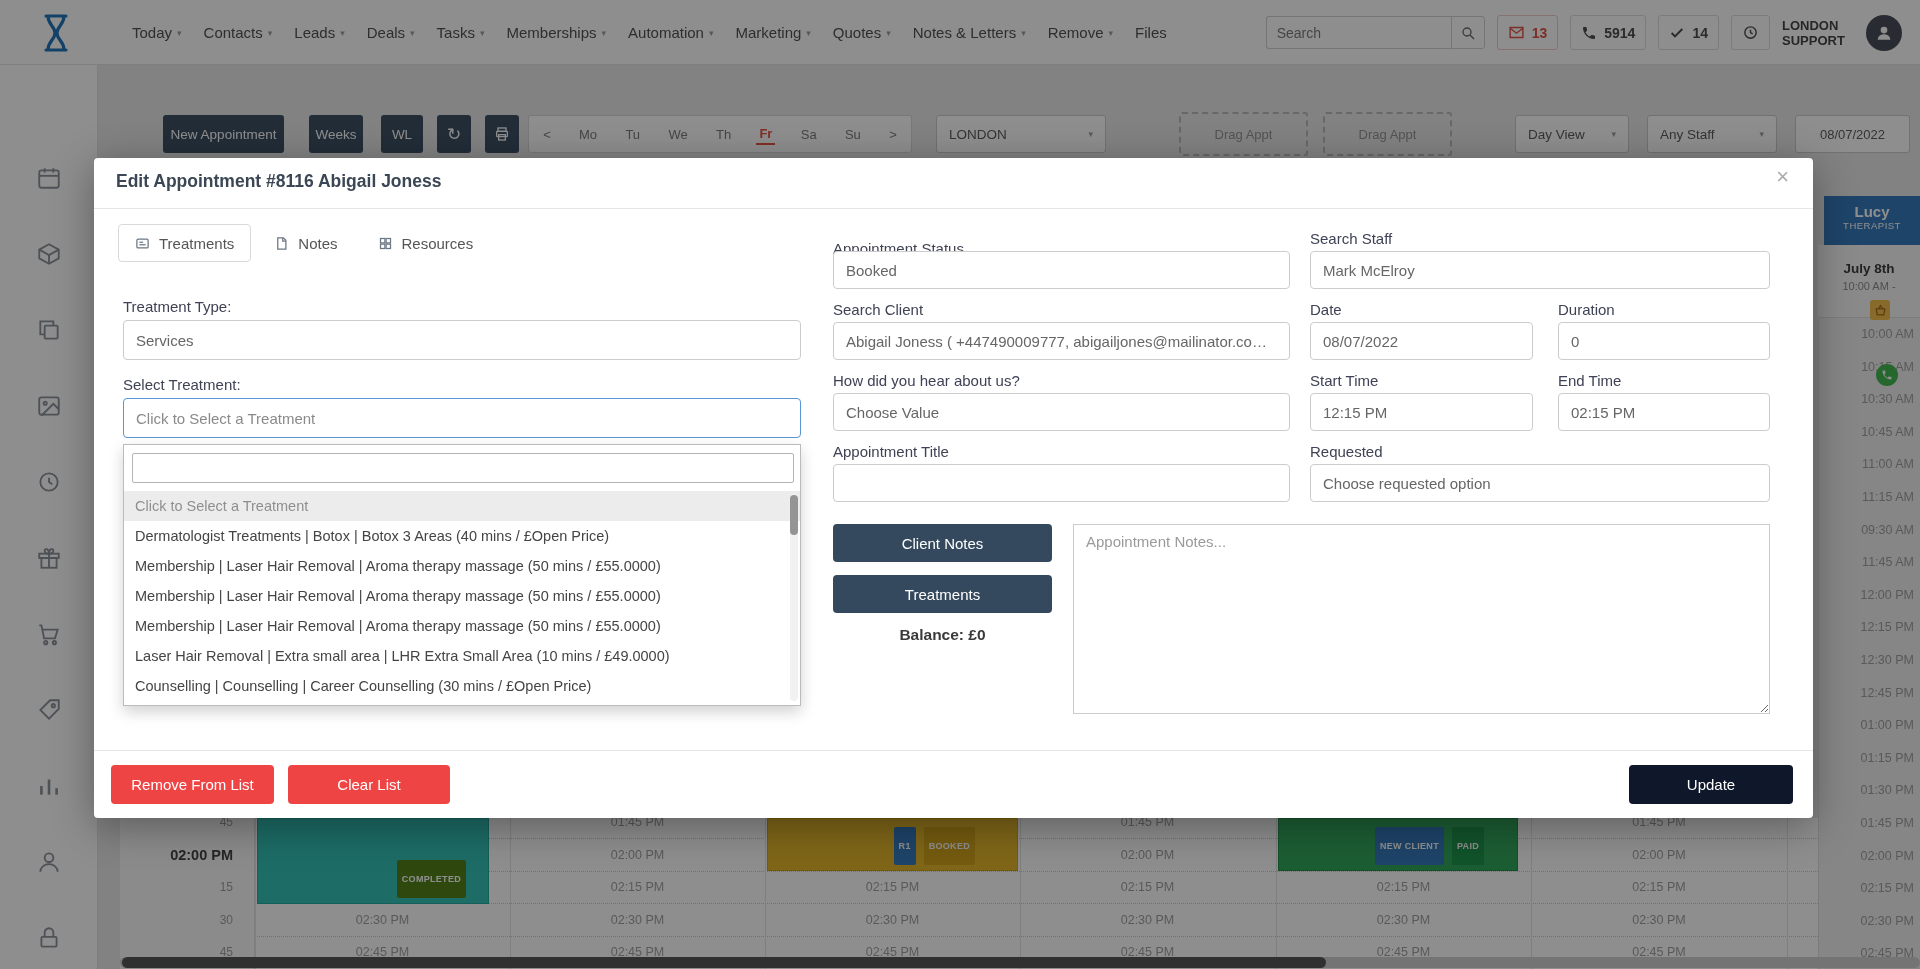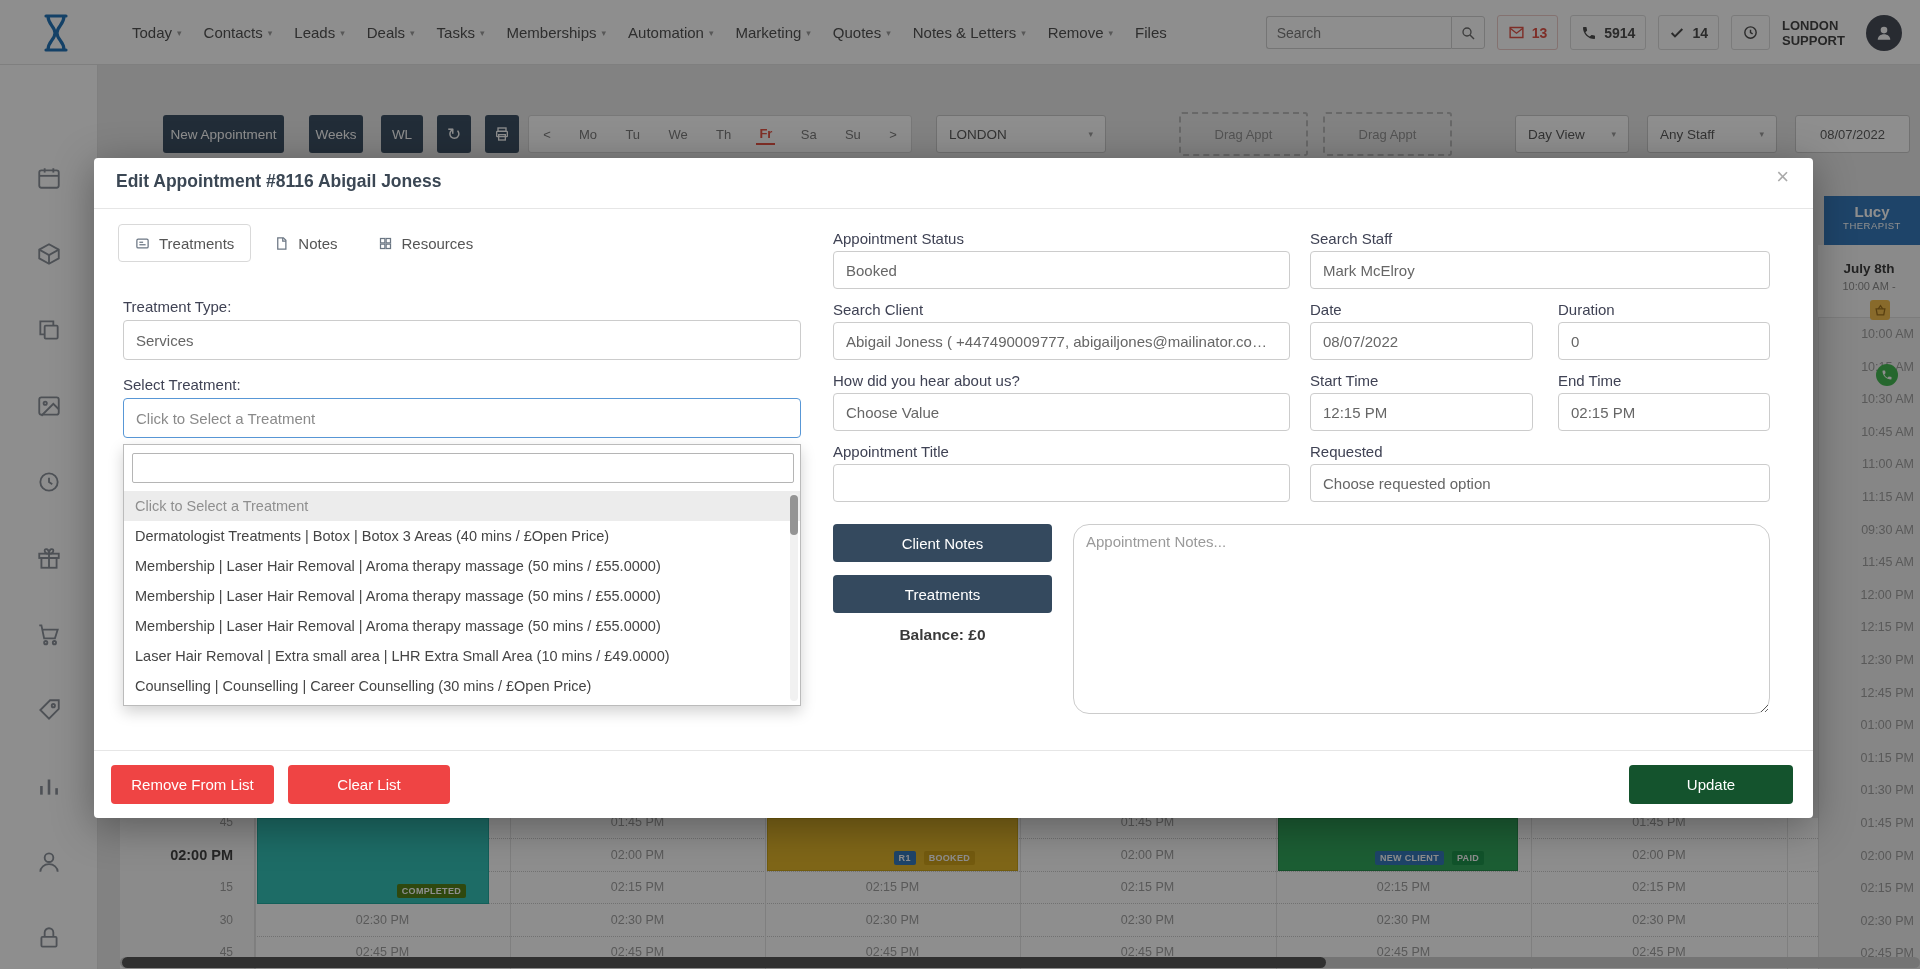--- a/index.html
+++ b/index.html
@@ -50,21 +50,21 @@
   .bstrip-bg{position:absolute;left:120px;top:818px;width:1698px;height:151px;background:#fff}
   .lgutter-bg{position:absolute;left:120px;top:818px;width:135px;height:151px;background:#fafafa;border-right:1px solid #e0e0e0}
   .lgutter{position:absolute;left:120px;top:806px;width:113px}
   .lgutter div{height:32.6px;line-height:32.6px;text-align:right;font-size:12px;color:#9b9b9b}
   .lgutter div:nth-child(2){font-size:14.5px;font-weight:bold;color:#3a3a3a}
   .hline{position:absolute;left:255px;width:1563px;height:0;border-top:1px dotted #c9c9c9}
   .vline{position:absolute;top:818px;width:1px;height:151px;background:#e2e2e2}
   .coltimes{position:absolute;top:806px;width:255px}
   .coltimes div{height:32.6px;line-height:32.6px;text-align:center;font-size:12.5px;color:#9c9c9c}
   .appt{position:absolute;top:818px;border:1px solid;z-index:3;cursor:pointer}
-  .badge{font-size:9px;font-weight:bold;color:#fff;padding:2px 5px;border-radius:2px;letter-spacing:.3px;white-space:nowrap}
+  .badge{font-size:9px;font-weight:bold;color:#fff;padding:14px 5px;border-radius:2px;letter-spacing:.3px;white-space:nowrap}
   .badgerow{position:absolute;bottom:5px;display:flex;gap:8px}
   .scroll-track{position:absolute;left:120px;top:957px;width:1800px;height:11px;background:#cfcfcf;border-radius:6px;z-index:4}
   .scroll-thumb{position:absolute;left:122px;top:957px;width:1204px;height:11px;background:#4f4f4f;border-radius:6px;z-index:5;cursor:pointer}
 
   
   .overlay{position:absolute;inset:0;background:rgba(15,15,15,.47);z-index:40}
   .modal{position:absolute;left:94px;top:158px;width:1719px;height:660px;background:#fff;border-radius:4px;box-shadow:0 8px 40px rgba(0,0,0,.35);z-index:50}
   .mtitle{position:absolute;left:22px;top:13px;font-size:17.5px;font-weight:600;color:#3b4754}
   .mclose{position:absolute;right:24px;top:8px;font-size:22px;color:#aaa;cursor:pointer;line-height:1}
   .hdiv{position:absolute;left:0;right:0;border-top:1px solid #e6e6e6}
@@ -80,23 +80,23 @@
   .panel{position:absolute;left:29px;top:286px;width:678px;height:262px;background:#fff;border:1px solid #bbb;box-shadow:0 6px 14px rgba(0,0,0,.18);z-index:6;overflow:hidden}
   .psearch{position:absolute;left:8px;top:8px;width:662px;height:30px;border:1px solid #b5b5b5;border-radius:2px;padding:0 8px;font-family:inherit;font-size:14px}
   .opts{position:absolute;left:0;top:46px;width:678px}
   .opt{height:30px;line-height:30px;padding:0 11px;font-size:14.5px;color:#444;white-space:nowrap;overflow:hidden;cursor:pointer}
   .opt.selected{background:#ececec;color:#8f8f8f}
   .pscroll-track{position:absolute;right:2px;top:48px;width:8px;height:208px;background:#f1f1f1;border-radius:4px}
   .pscroll-thumb{position:absolute;right:2px;top:50px;width:8px;height:40px;background:#949494;border-radius:4px;cursor:pointer}
   .btn{position:absolute;border:none;border-radius:4px;color:#fff;font-size:15px;font-family:inherit;cursor:pointer;display:flex;align-items:center;justify-content:center}
   .btn-dark{background:#34495e}
   .btn-red{background:#ef4444}
-  .btn-teal{background:#14532d}
+  .btn-teal{background:#0f172a}
   .balance{position:absolute;left:739px;top:468px;width:219px;text-align:center;font-size:15.5px;font-weight:600;color:#3a3a3a}
-  .ta{position:absolute;left:979px;top:366px;width:697px;height:190px;border:1px solid #ccc;border-radius:16px;padding:8px 12px;font-size:15px;color:#555;font-family:inherit;resize:both}
+  .ta{position:absolute;left:979px;top:366px;width:697px;height:190px;border:1px solid #ccc;border-radius:0;padding:8px 12px;font-size:15px;color:#555;font-family:inherit;resize:both}
   .ta::placeholder{color:#9a9a9a}
 
   .basket-tile{position:absolute;left:1870px;top:300px;width:20px;height:20px;background:#f3bc45;border-radius:3px;display:flex;align-items:center;justify-content:center;z-index:3}
   .phone-dot{position:absolute;left:1876px;top:364px;width:22px;height:22px;background:#3cb54a;border-radius:50%;display:flex;align-items:center;justify-content:center;z-index:3}
 </style>
 </head>
 <body>
 
 <header class="topnav">
   <div class="logo">
@@ -491,21 +491,21 @@
       <div class="opt">Membership | Laser Hair Removal | Aroma therapy massage (50 mins / £55.0000)</div>
       <div class="opt">Membership | Laser Hair Removal | Aroma therapy massage (50 mins / £55.0000)</div>
       <div class="opt">Membership | Laser Hair Removal | Aroma therapy massage (50 mins / £55.0000)</div>
       <div class="opt">Laser Hair Removal | Extra small area | LHR Extra Small Area (10 mins / £49.0000)</div>
       <div class="opt">Counselling | Counselling | Career Counselling (30 mins / £Open Price)</div>
     </div>
     <div class="pscroll-track"></div>
     <div class="pscroll-thumb"></div>
   </div>
 
-  <div class="flabel" style="left:739px;top:72px">Appointment Status</div>
+  <div class="flabel" style="left:739px;top:82px">Appointment Status</div>
   <div class="finput" style="left:739px;top:93px;width:457px">
       <span>Booked</span>
     </div>
   <div class="flabel" style="left:739px;top:143px">Search Client</div>
   <input class="finput" style="left: 739px; top: 164px; width: 457px;" value="Abigail Joness ( +447490009777, abigailjones@mailinator.com,...">
   <div class="flabel" style="left:739px;top:214px">How did you hear about us?</div>
   <div class="finput" style="left:739px;top:235px;width:457px">
       <span>Choose Value</span>
     </div>
   <div class="flabel" style="left:739px;top:285px">Appointment Title</div>

